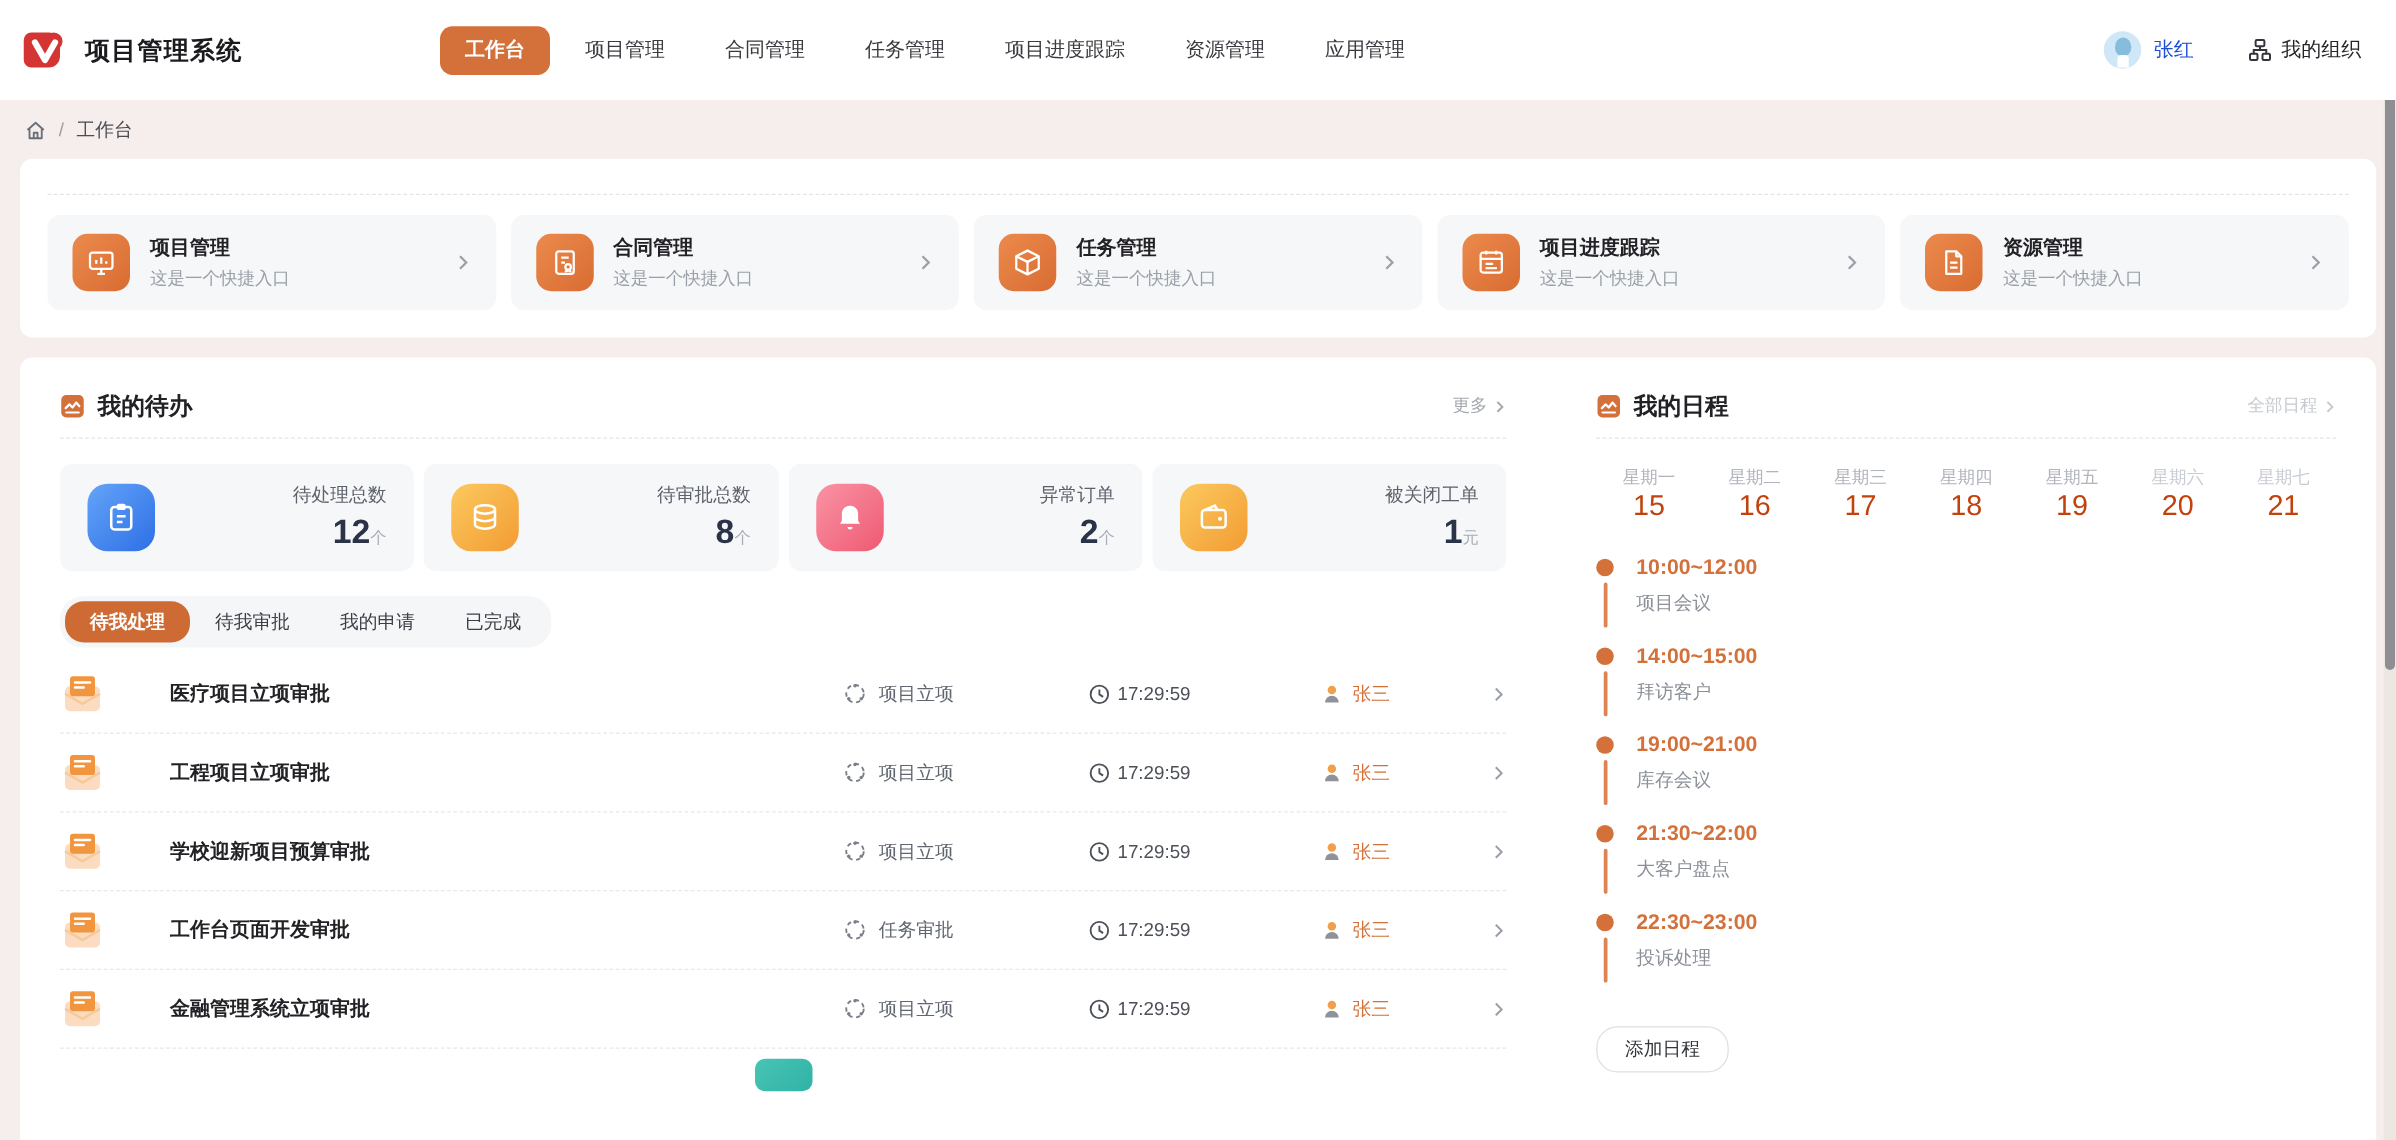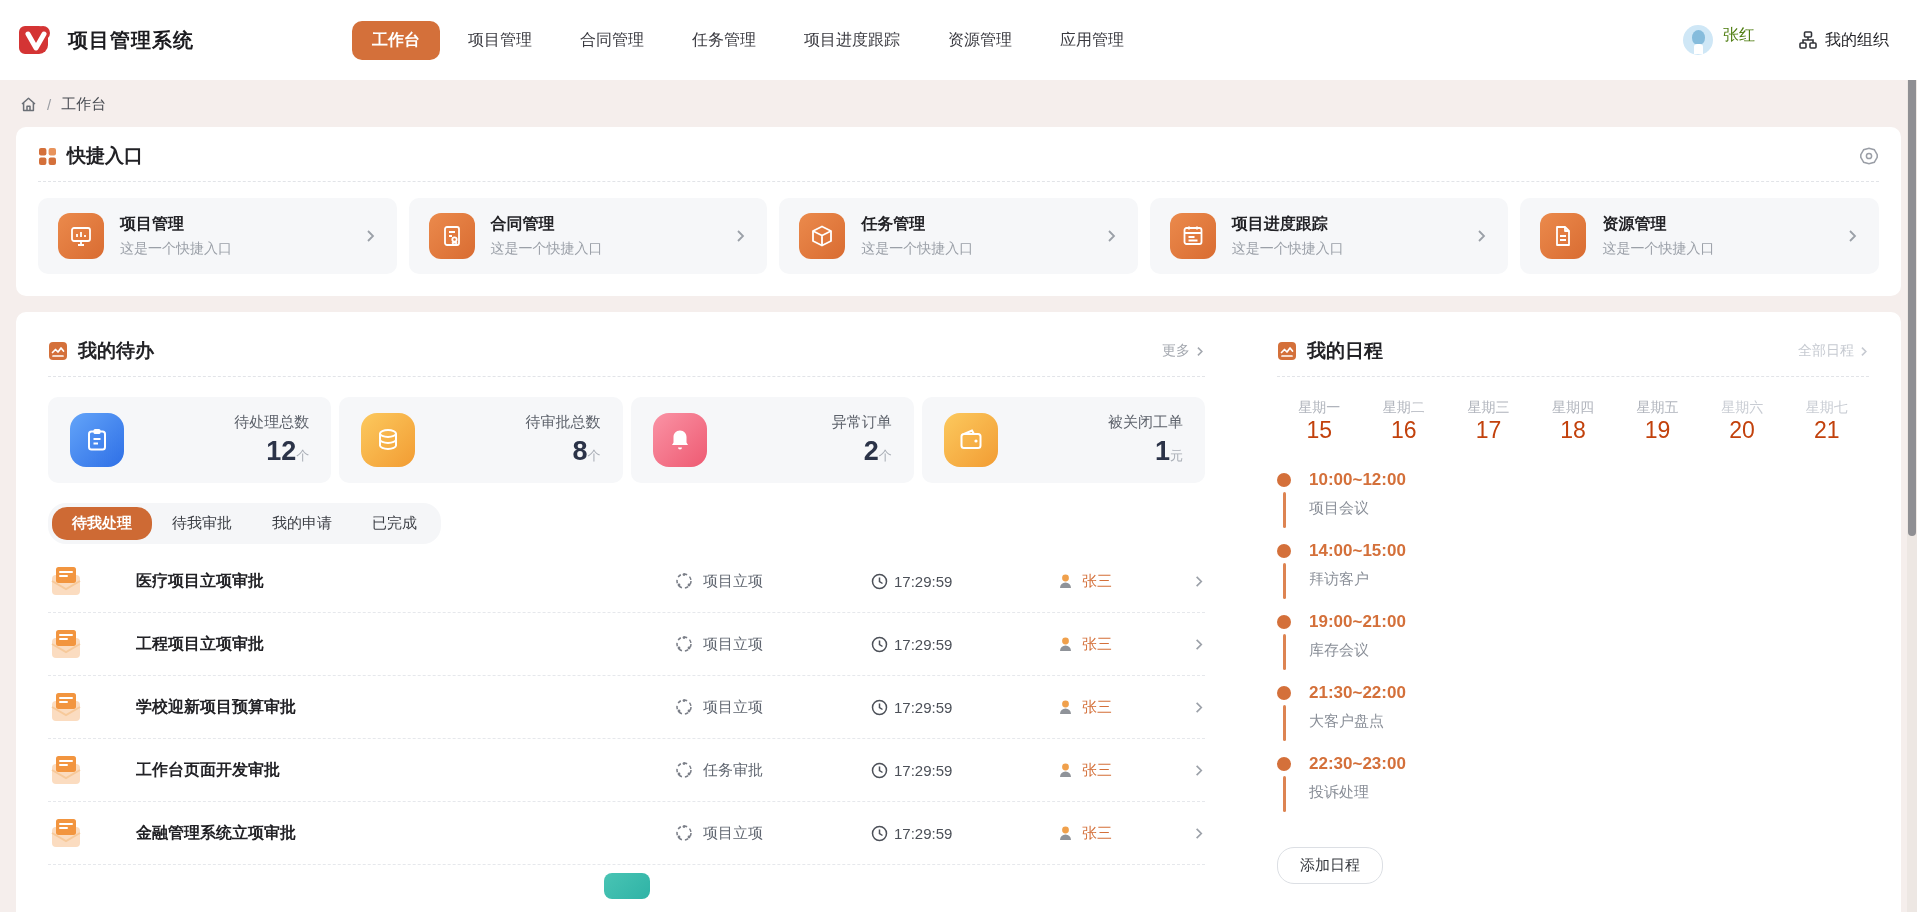--- a/index.html
+++ b/index.html
@@ -15,21 +15,21 @@
   }
   .logo-wrap { display:flex; align-items:center; gap:12px; }
   .app-title { font-size:20px; font-weight:bold; color:#1b1b1f; letter-spacing:1px; }
   .nav { display:flex; align-items:center; margin-left:158px; gap:8px; }
   .nav-item {
     font-size:16px; color:#3a3a40; padding:9px 20px; border-radius:10px;
     cursor:pointer; white-space:nowrap;
   }
   .nav-item.active { background:#d4703a; color:#fff; font-weight:bold; }
   .top-right { margin-left:auto; display:flex; align-items:center; gap:44px; }
-  .user-chip { display:flex; align-items:flex-start; gap:10px; font-size:16px; color:#4d7c0f; cursor:pointer; }
+  .user-chip { display:flex; align-items:center; gap:10px; font-size:16px; color:#1d4ed8; cursor:pointer; }
   .avatar {
     width:30px; height:30px; border-radius:50%; background:#cfe7f6; position:relative; overflow:hidden;
   }
   .avatar .head { position:absolute; left:9px; top:5px; width:13px; height:15px; border-radius:50% 50% 46% 46%; background:#86bcdc; }
   .avatar .body { position:absolute; left:11px; top:19px; width:9px; height:10px; background:#fff; border-radius:3px 3px 0 0; }
   .org-chip { display:flex; align-items:center; gap:8px; font-size:16px; color:#26262a; cursor:pointer; }
   
   .breadcrumb { display:flex; align-items:center; gap:10px; padding:15px 0 13px 20px; font-size:15px; color:#4a4d53; }
   .crumb-sep { color:#9a9da3; }
   
@@ -162,37 +162,20 @@
       <path d="M7 14.6 v-4.4 h3 v4.4"></path>
     </svg>
   </span>
   <span class="crumb-sep">/</span>
   <span>工作台</span>
 </div>
 
 <div class="content">
 
   <div class="card quick">
-    <div class="card-head">
-      <span>
-        <svg width="19" height="19" viewBox="0 0 19 19">
-          <rect x="1" y="1" width="7.4" height="7.4" rx="2" fill="#d4703a"></rect>
-          <rect x="10.6" y="1" width="7.4" height="7.4" rx="2" fill="#e8935c"></rect>
-          <rect x="1" y="10.6" width="7.4" height="7.4" rx="2" fill="#d4703a"></rect>
-          <rect x="10.6" y="10.6" width="7.4" height="7.4" rx="2" fill="#d4703a"></rect>
-        </svg>
-      </span>
-      <span class="sec-title">快捷入口</span>
-      <span class="head-right">
-        <svg width="20" height="20" viewBox="0 0 20 20" fill="none" stroke="#9a9ea6" stroke-width="1.5">
-          <path d="M8.6 1.8 h2.8 l4.9 2.9 1.4 5.3 -1.4 5.3 -4.9 2.9 h-2.8 l-4.9 -2.9 -1.4 -5.3 1.4 -5.3 z" transform="rotate(90 10 10)"></path>
-          <circle cx="10" cy="10" r="2.6"></circle>
-        </svg>
-      </span>
-    </div>
     <div class="dashed"></div>
     <div class="quick-row">
       <div class="quick-item">
         <span class="qi-icon">
           <svg width="24" height="24" viewBox="0 0 24 24" fill="none" stroke="#fff" stroke-width="1.8">
             <rect x="3" y="4" width="18" height="13" rx="2"></rect>
             <path d="M8 13 v-3 M12 13 v-5 M16 13 v-2"></path>
             <path d="M9 21 h6 M12 17 v4"></path>
           </svg>
         </span>

